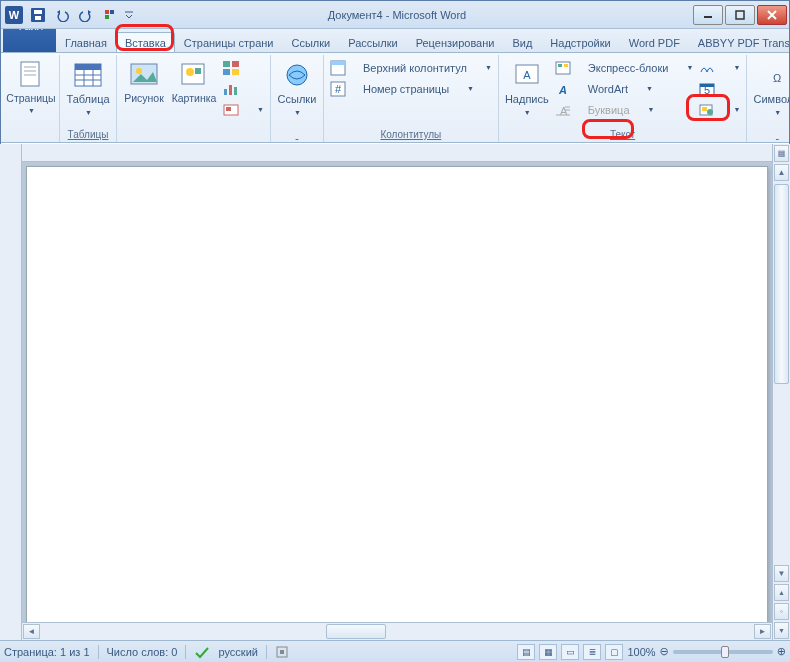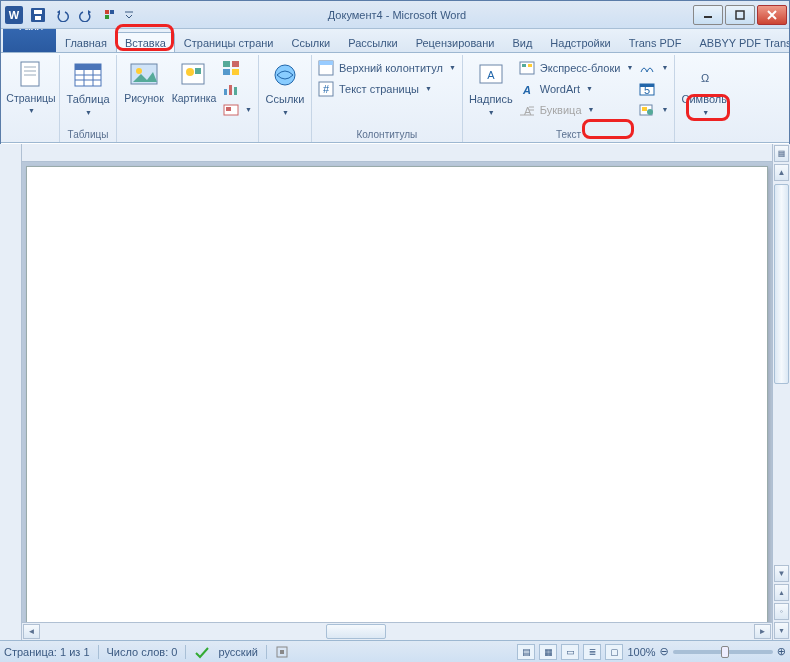--- a/index.html
+++ b/index.html
@@ -12,25 +12,25 @@
   .winbtn { width:30px; height:20px; display:flex; align-items:center; justify-content:center; border:1px solid #888; background:linear-gradient(#f5f5f5,#d8d8d8); border-radius:2px; margin-left:2px;}
   .winbtn.close { background:linear-gradient(#e98,#c43); color:#fff; border-color:#a33;}
   .winbtn.min,.winbtn.max{ background:linear-gradient(#eaf3fb,#c8dff3);}
   .tabs { height:24px; background:linear-gradient(#e9f1fa,#dbe7f4); display:flex; align-items:flex-end; padding:0 2px; border-bottom:1px solid #9db7d1;}
   .tab { padding:4px 8px 3px; color:#3b5a82; border:1px solid transparent; border-bottom:none; white-space:nowrap; cursor:pointer;}
   .tab.file { background:linear-gradient(#3f76c3,#2a5aa0); color:#fff; border-radius:3px 3px 0 0; padding:20px 12px;}
   .tab.active { background:#f4f9fe; border-color:#9db7d1; border-radius:3px 3px 0 0;text-align:center;}
   .ribbon { height:90px; background:linear-gradient(#f4f9fe,#e6eef8); border-bottom:1px solid #9db7d1; display:flex; padding:2px 2px 0;}
   .group { border-right:1px solid #c6d5e6; padding:2px 4px 0; display:flex; flex-direction:column; align-items:center; justify-content:space-between;}
   .group-body { display:flex; gap:2px; align-items:flex-start; flex:1;}
-  .group-label { font-size:10px; color:#5a7090; padding:1px 0 2px; text-align:center; width:100%;}
+  .group-label { font-size:10px; color:#5a7090; padding:1px 0 2px; text-align:center; width:100%;text-decoration:underline;}
   .bigbtn { width:48px; display:flex; flex-direction:column; align-items:center; gap:2px; padding:2px; border-radius:3px; cursor:pointer;}
   .bigbtn .ficon { width:32px; height:32px; display:flex; align-items:center; justify-content:center;}
   .bigbtn .lbl { font-size:10.5px; color:#3b5a82; text-align:center; line-height:1.1;}
-  .smallrow { display:flex; align-items:center; gap:5px; padding:1px 2px; cursor:pointer; color:#3b5a82; white-space:nowrap; height:21px;}
+  .smallrow { display:flex; align-items:center; gap:17px; padding:1px 2px; cursor:pointer; color:#3b5a82; white-space:nowrap; height:21px;}
   .smallrow .sicon{width:16px;height:16px;display:flex;align-items:center;justify-content:center;}
   .smallcol { display:flex; flex-direction:column; justify-content:center;}
   .tri { font-size:7px; color:#3b5a82; margin-left:1px;}
   .disabled { color:#a6a6a6;}
   .highlight { position:absolute; border:3px solid #e22; border-radius:8px; pointer-events:none; z-index:50;}
   .workspace { position:absolute; top:144px; left:0; right:0; bottom:22px; background:#b9c8da; display:flex;}
   .ruler-v { width:22px; background:#e7eef7; border-right:1px solid #b0c0d3;}
   .ruler-h { height:18px; background:#e7eef7; border-bottom:1px solid #b0c0d3;}
   .docarea { flex:1; display:flex; flex-direction:column;}
   .doccanvas { flex:1; background:#b9c8da; padding:4px 4px 0 4px; position:relative; overflow:hidden;}
@@ -117,21 +117,21 @@
 <div class="tabs">
   <div class="tab file">Файл</div>
   <div class="tab">Главная</div>
   <div class="tab active">Вставка</div>
   <div class="tab">Страницы страни</div>
   <div class="tab">Ссылки</div>
   <div class="tab">Рассылки</div>
   <div class="tab">Рецензировани</div>
   <div class="tab">Вид</div>
   <div class="tab">Надстройки</div>
-  <div class="tab">Trans PDF</div>
+  <div class="tab">Word PDF</div>
   <div class="tab">ABBYY PDF Trans</div>
 
 </div>
 
 <div class="ribbon">
   <div class="group">
     <div class="group-body">
       <div class="bigbtn">
         <div class="ficon">
             <svg width="26" height="30">
@@ -250,21 +250,21 @@
             <span>Верхний колонтитул</span>
             <span class="tri">▼</span>
           </div>
         <div class="smallrow">
             <span class="sicon">
               <svg width="16" height="16">
                 <rect x="1" y="1" width="14" height="14" fill="#fff" stroke="#6a85a8"></rect>
                 <text x="8" y="12" text-anchor="middle" font-size="9" fill="#26a">#</text>
               </svg>
             </span>
-            <span>Текст страницы</span>
+            <span>Номер страницы</span>
             <span class="tri">▼</span>
           </div>
       </div>
     </div>
     <div class="group-label">Колонтитулы</div>
   </div>
 
   <div class="group">
     <div class="group-body">
       <div class="bigbtn" style="width:48px">

